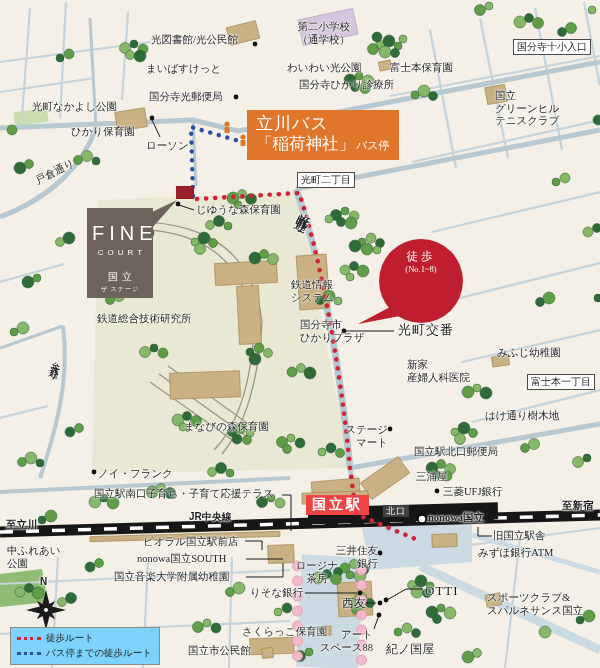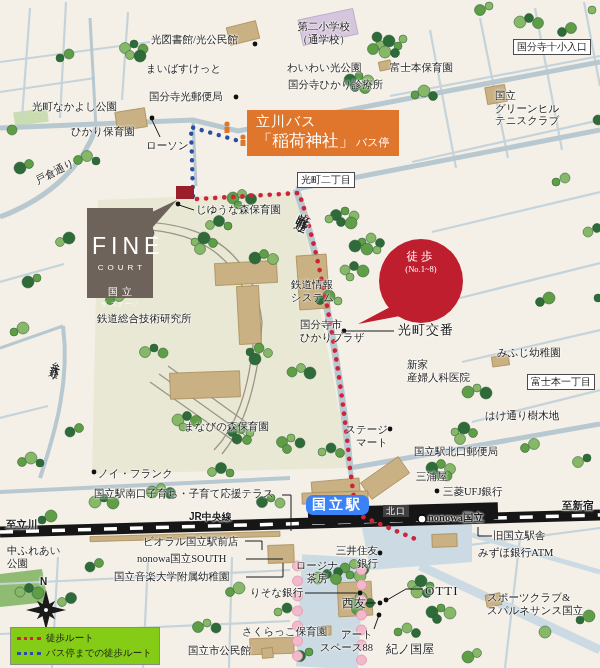--- a/index.html
+++ b/index.html
@@ -13,44 +13,44 @@
   .lbl.md{font-size:12px;}
   .lbl.b{font-weight:bold;}
   .lbl.rt{text-align:right;}
   .lbl.ctr{text-align:center;}
   .lbl.sans{font-family:"Liberation Sans","DejaVu Sans",sans-serif;font-size:10px;font-weight:bold;}
   .boxlbl{background:#fff;border:1px solid #4a4a4a;padding:0 3px;font-size:10px;line-height:14px;
           white-space:nowrap;text-shadow:none;}
   .vert{writing-mode:vertical-rl;letter-spacing:3px;}
   .busbox{position:absolute;left:247px;top:110px;z-index:4;background:#e0762b;color:#fff;
           padding:3px 9px 5px;line-height:1.25;}
-  .bb1{font-size:14px;letter-spacing:1px;}
+  .bb1{font-size:17px;letter-spacing:1px;}
   .bb2{display:flex;align-items:baseline;}
   .bb-name{font-size:16.5px;letter-spacing:0;}
   .bb-type{font-size:11px;margin-left:1px;}
   .finebox{position:absolute;left:87px;top:208px;width:66px;height:90px;z-index:4;
            background:#6e635a;color:#fff;text-align:center;}
-  .f-main{font-family:"Liberation Sans","DejaVu Sans",sans-serif;font-size:23px;letter-spacing:5px;
-          margin-top:25px;margin-left:5px;}
+  .f-main{font-family:"Liberation Sans","DejaVu Sans",sans-serif;font-size:20px;letter-spacing:5px;
+          margin-top:14px;margin-left:5px;}
   .f-sub{font-family:"Liberation Sans","DejaVu Sans",sans-serif;font-size:8px;letter-spacing:4px;
          margin-top:3px;margin-left:4px;}
   .f-name{font-size:10px;letter-spacing:4px;margin-top:13px;margin-left:4px;}
   .f-namesub{font-size:6px;letter-spacing:1px;margin-top:1px;opacity:.95;}
   .badge{position:absolute;left:379px;top:239px;width:84px;height:84px;border-radius:50%;
          background:#bf1e2e;color:#fff;text-align:center;z-index:4;}
   .b-walk{font-size:11.5px;letter-spacing:3px;margin-top:10px;}
   .b-row{line-height:30px;margin-top:-2px;}
   .b-min{font-size:33px;font-family:"Liberation Serif","DejaVu Serif",serif;}
   .b-unit{font-size:13px;margin-left:2px;}
   .b-note{font-size:8.5px;margin-top:0;}
-  .stationbox{position:absolute;left:306px;top:495px;z-index:4;background:#3b82f6;color:#fff;
-              font-size:14px;font-weight:bold;letter-spacing:3px;padding:1px 6px;border-radius:7px;}
+  .stationbox{position:absolute;left:306px;top:495px;z-index:4;background:#ef4444;color:#fff;
+              font-size:14px;font-weight:bold;letter-spacing:3px;padding:1px 6px;}
   .gatebox{position:absolute;left:383px;top:505px;z-index:5;background:#404040;color:#fff;
            font-size:9px;letter-spacing:1px;padding:0 3px;line-height:12px;}
-  .legend{position:absolute;left:10px;top:627px;width:150px;z-index:5;background:#84cc16;
+  .legend{position:absolute;left:10px;top:627px;width:150px;z-index:5;background:#7dd3fc;
           border:1px solid #8a8a8a;padding:3px 6px;box-sizing:border-box;}
   .leg-row{display:flex;align-items:center;font-size:9.5px;line-height:15px;color:#1b1b1b;}
   .leg-dots{width:24px;height:0;border-top:3px dotted #cf2438;margin-right:5px;flex:none;}
   .leg-dots.bus{border-top-color:#2a4fa2;}
 </style>
 </head>
 <body>
 
 <div id="map">
 
@@ -429,21 +429,21 @@
   </svg>
 
   <div class="lbl" style="left:151px;top:34px;">光図書館/光公民館</div>
   <div class="lbl ctr" style="left:278px;top:21px;width:72px;text-align:right;">第二小学校
 （通学校）</div>
   <div class="lbl boxlbl" style="left:513px;top:39px;">国分寺十小入口</div>
   <div class="lbl" style="left:146px;top:63px;">まいばすけっと</div>
   <div class="lbl" style="left:287px;top:62px;">わいわい光公園</div>
   <div class="lbl" style="left:390px;top:62px;">富士本保育園</div>
   <div class="lbl" style="left:149px;top:91px;">国分寺光郵便局</div>
-  <div class="lbl" style="left:276px;top:79px;padding-left:12px;">国分寺ひかり診療所</div>
+  <div class="lbl" style="left:287px;top:79px;padding-left:12px;">国分寺ひかり診療所</div>
   <div class="lbl" style="left:495px;top:90px;">国立
 グリーンヒル
 テニスクラブ</div>
   <div class="lbl" style="left:32px;top:101px;">光町なかよし公園</div>
   <div class="lbl" style="left:71px;top:126px;">ひかり保育園</div>
   <div class="lbl" style="left:146px;top:140px;">ローソン</div>
   <div class="lbl boxlbl" style="left:297px;top:172px;">光町二丁目</div>
   <div class="lbl" style="left:196px;top:204px;">じゆうな森保育園</div>
   <div class="lbl" style="left:34px;top:166px;transform:rotate(-27deg);">戸倉通り</div>
   <div class="lbl vert" style="left:303px;top:200px;font-size:13.5px;transform:rotate(24deg);transform-origin:top left;">光町通り</div>

